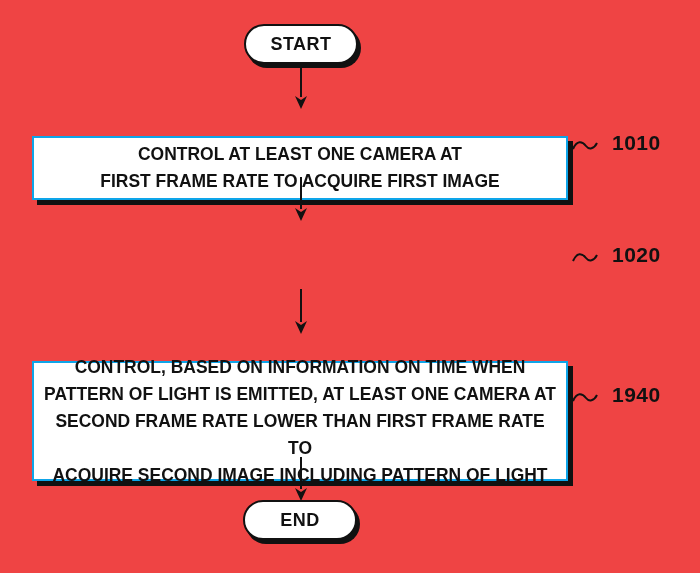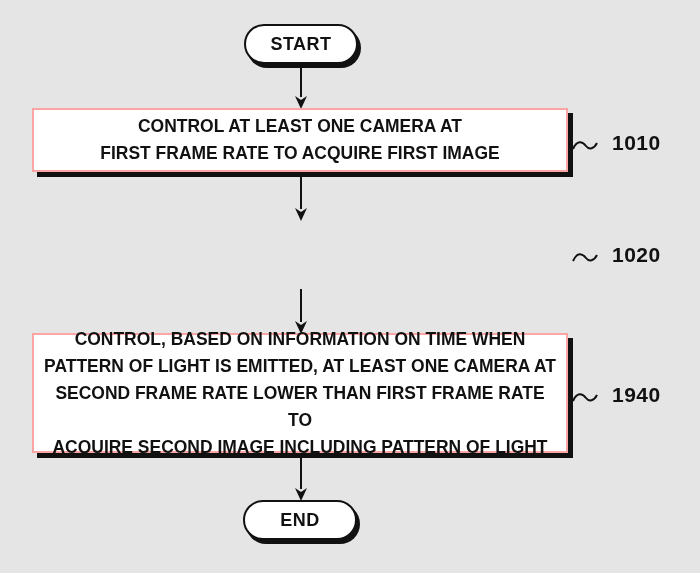--- a/index.html
+++ b/index.html
@@ -5,21 +5,21 @@
   html, body {
     margin: 0;
     padding: 0;
     background: #ffffff;
     font-family: "Liberation Sans", sans-serif;
   }
   .canvas {
     position: relative;
     width: 700px;
     height: 573px;
-    background: #e5e5e5;
+    background: #ef4444;
     overflow: hidden;
     color: #111;
   }
   .terminal {
     position: absolute;
     width: 114px;
     height: 40px;
     box-sizing: border-box;
     border: 2px solid #111;
     border-radius: 20px;
@@ -32,31 +32,32 @@
     font-weight: bold;
     letter-spacing: 0.5px;
   }
   .terminal.start { left: 244px; top: 24px; }
   .terminal.end   { left: 243px; top: 500px; }
   .step-box {
     position: absolute;
     left: 32px;
     width: 536px;
     box-sizing: border-box;
-    border: 2px solid #fca5a5;
+    border: 2px solid #0ea5e9;
     background: #ffffff;
     box-shadow: 5px 5px 0 #111;
     display: flex;
     align-items: center;
     justify-content: center;
     text-align: center;
     font-size: 18px;
     font-weight: bold;
     line-height: 27px;
     white-space: pre-line;
+    margin-top: 28px;
   }
   .step-box .step-text {
     transform: scaleX(0.97);
     transform-origin: center;
     width: 100%;
   }
   .box-1 { top: 108px; height: 64px; }
   .box-2 { top: 220px; height: 64px; }
   .box-3 { top: 333px; height: 120px; }
   .flow-arrow {

